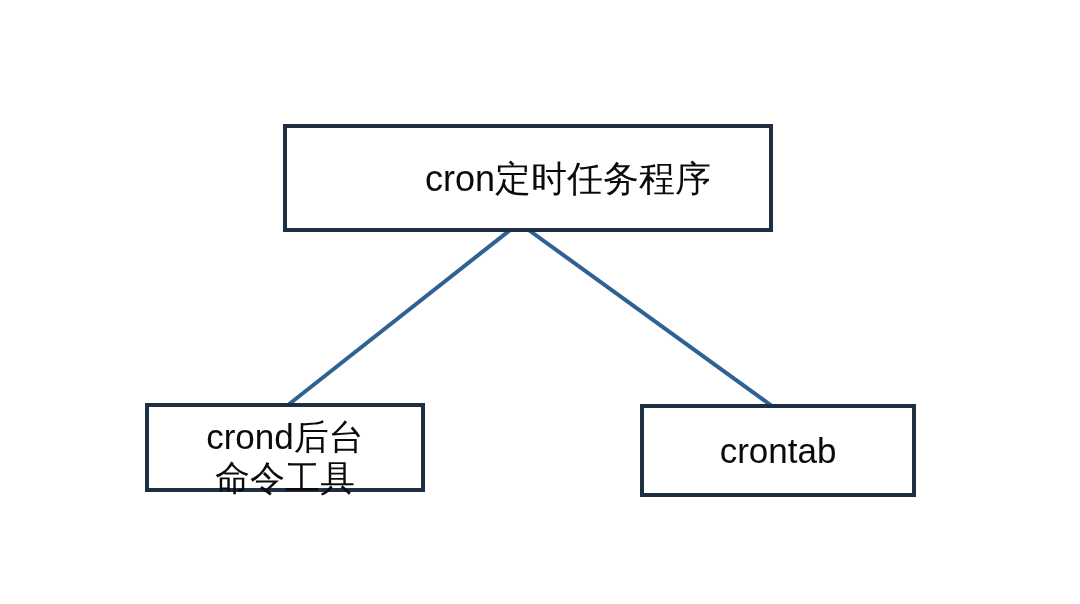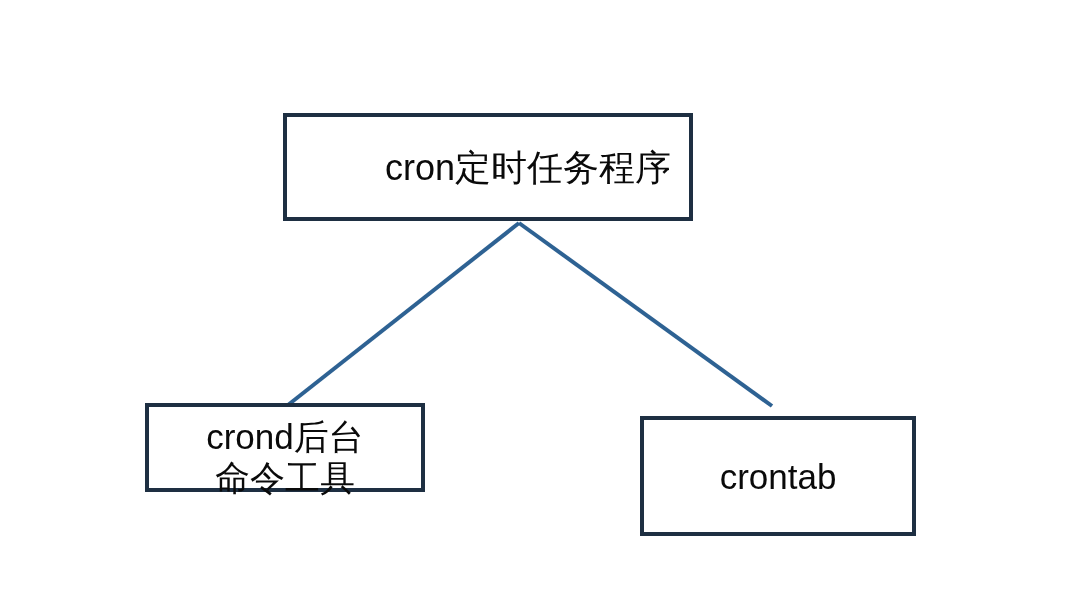--- a/index.html
+++ b/index.html
@@ -35,41 +35,40 @@
     display: flex;
     flex-direction: column;
     align-items: center;
     font-size: 35px;
     line-height: 41px;
     text-align: center;
     overflow: visible;
   }
   .node-root {
     left: 283px;
-    top: 113px;
-    width: 410px;
+    top: 124px;
+    width: 490px;
     height: 108px;
     justify-content: center;
     font-size: 36px;
     padding-left: 80px; 
   }
   .node-left {
     left: 145px;
     top: 403px;
     width: 280px;
     height: 89px;
     padding-top: 9px; 
   }
   .node-right {
     left: 640px;
     top: 404px;
     width: 276px;
-    height: 120px;
+    height: 93px;
     justify-content: center;
-    margin-top: 12px;
   }
   .node-label {
     white-space: nowrap;
   }
 </style>
 </head>
 <body>
 
 <div class="canvas">
 

